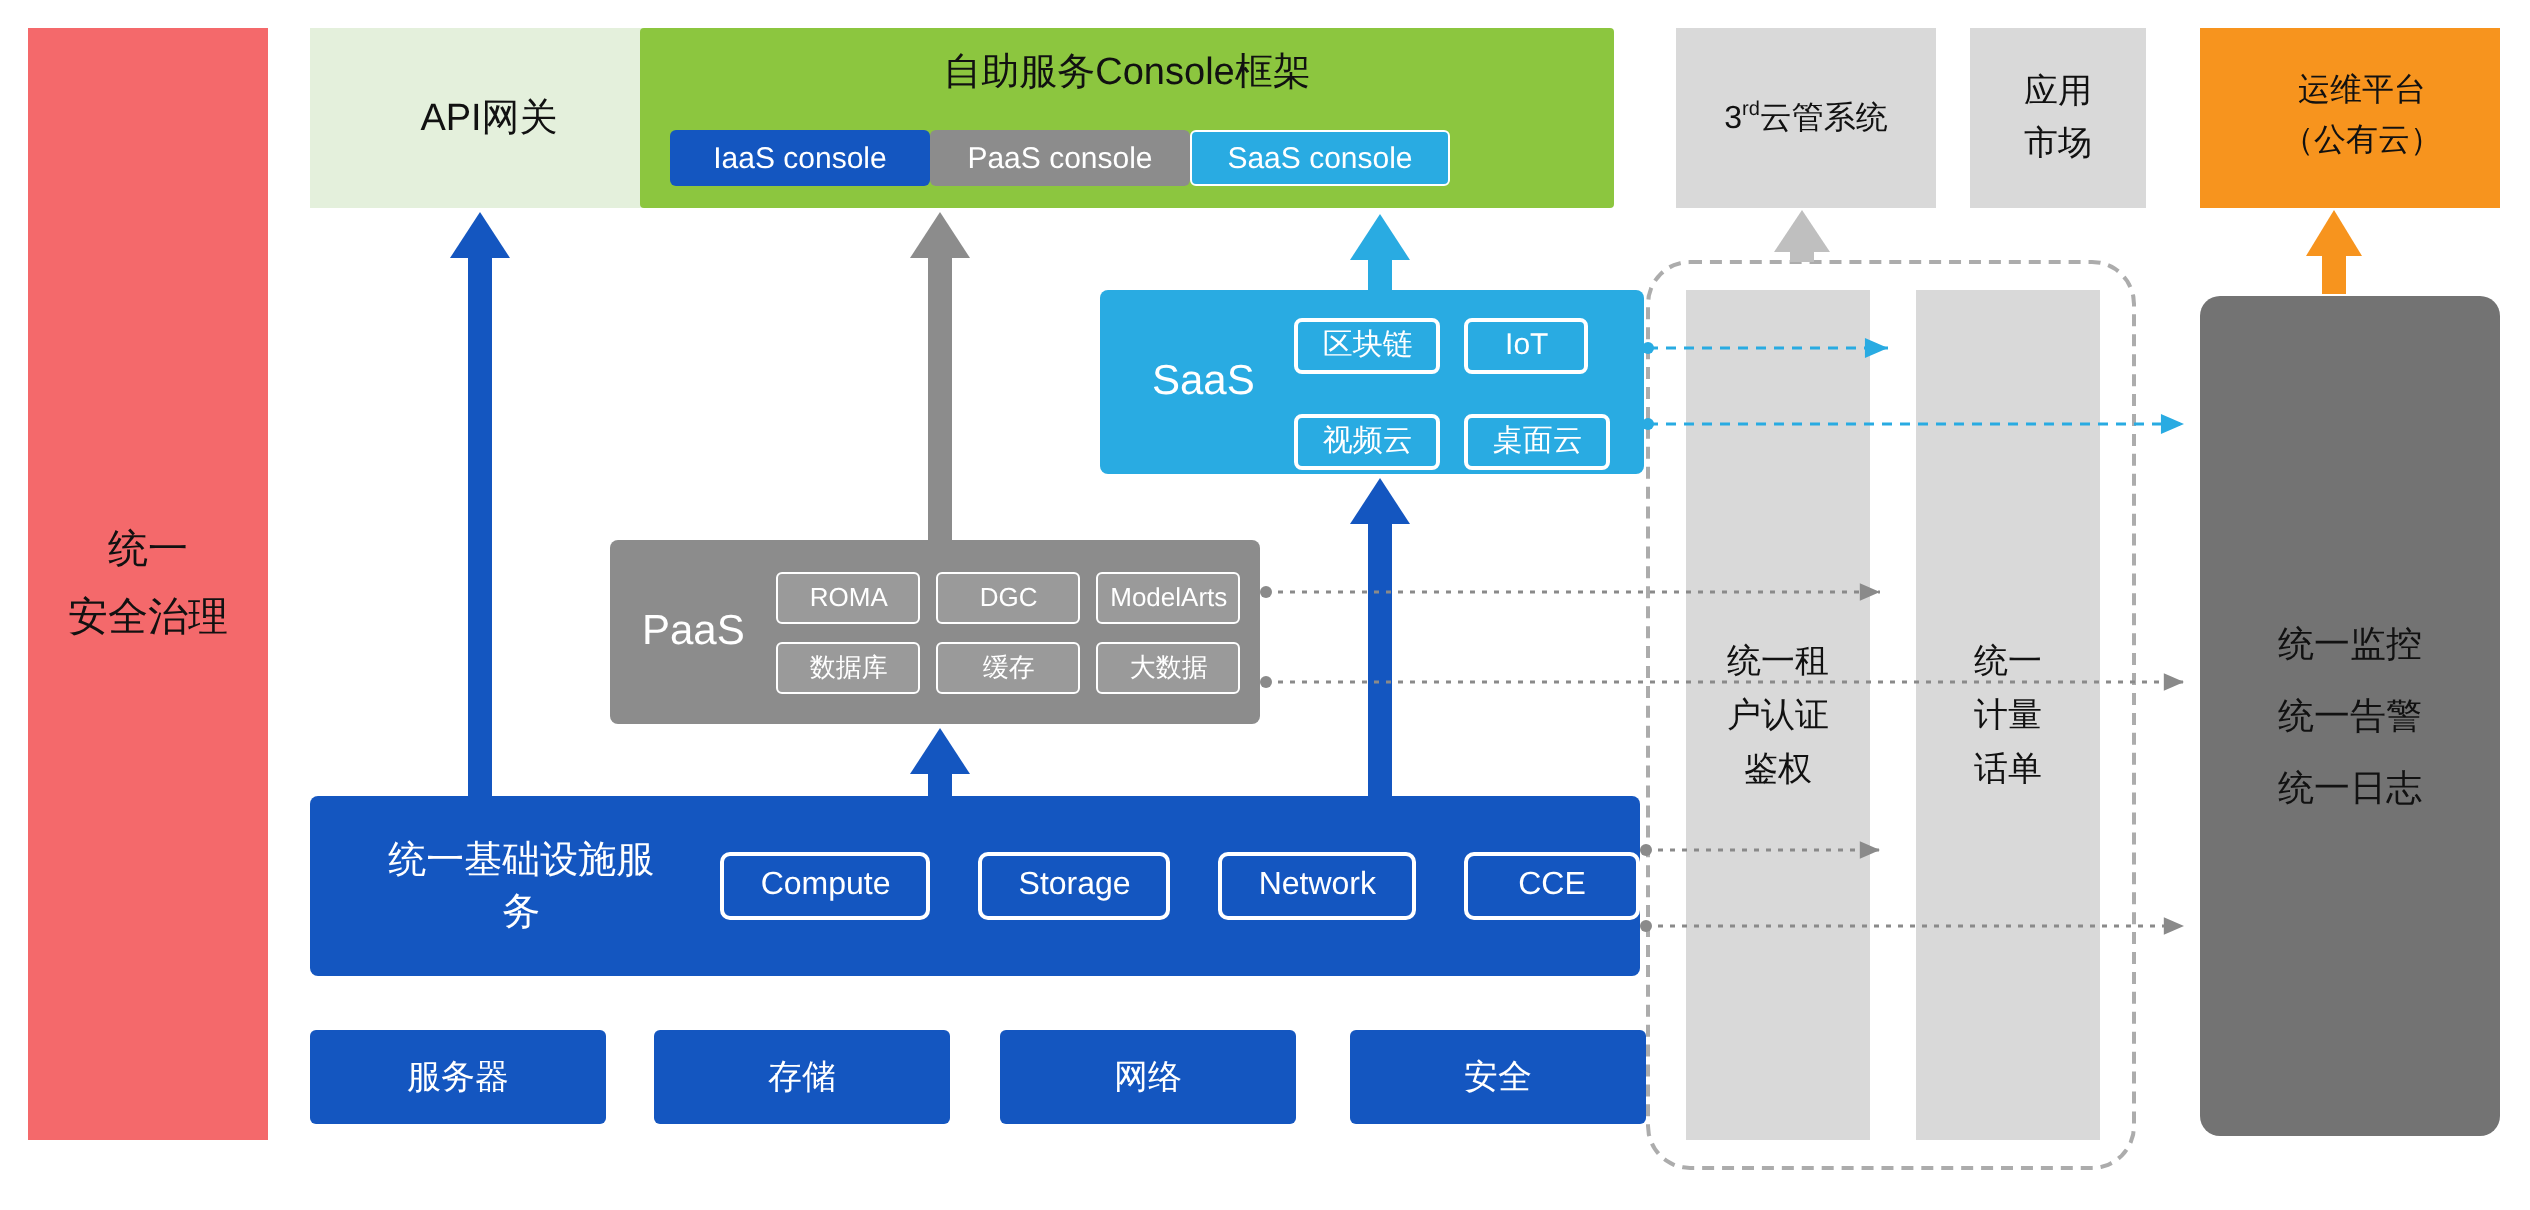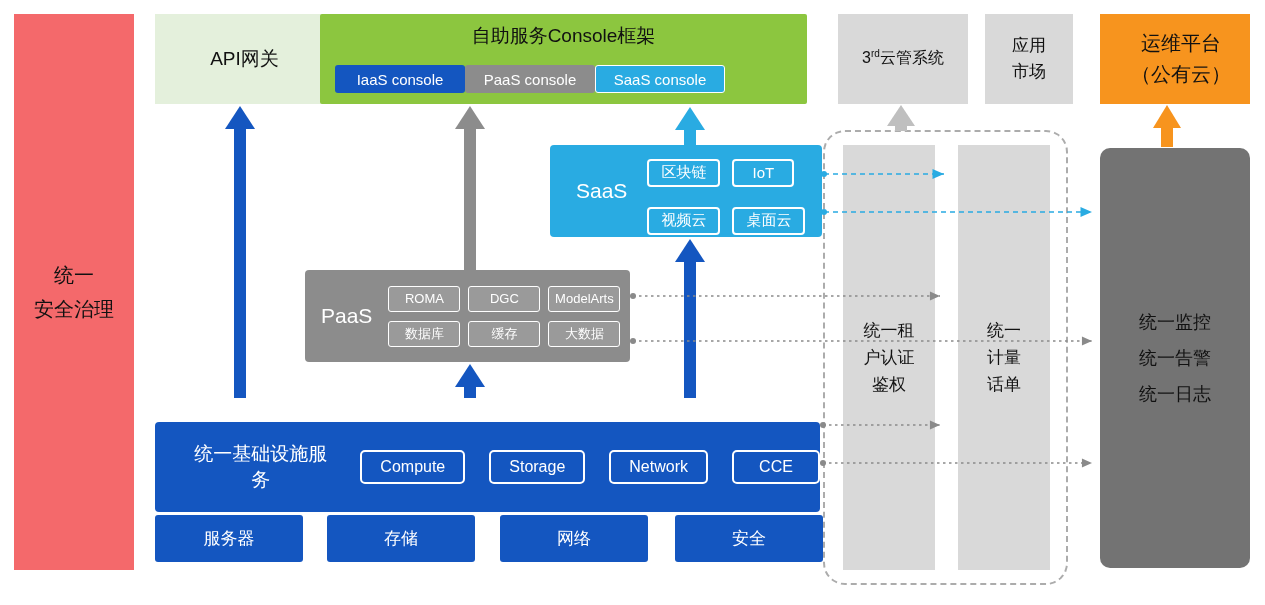--- a/index.html
+++ b/index.html
@@ -16,35 +16,35 @@
   .box-console { background:#8CC63F; flex-direction:column; justify-content:flex-start; padding:9px 15px 11px; border-radius:2px; }
   .console-title { color:#111; font-size:19px; }
   .console-row { display:flex; justify-content:flex-start; width:100%; margin-top:auto; }
   .console-chip { width:130px; height:28px; display:flex; align-items:center; justify-content:center; color:#fff; font-size:15px; border-radius:3px; }
   .chip-iaas { background:#1456C0; }
   .chip-paas { background:#8C8C8C; }
   .chip-saas { background:#29ABE2; border:1px solid #ffffff; }
 
   .box-3rd { background:#D9D9D9; color:#111; font-size:16px; }
   .box-market { background:#D9D9D9; color:#111; font-size:17px; line-height:1.55; }
-  .box-ops { background:#F7941E; color:#111; font-size:20px; line-height:1.55;padding-left:12px; }
+  .box-ops { background:#F7941E; color:#111; font-size:16px; line-height:1.55;padding-left:12px; }
 
   .box-saas { background:#29ABE2; border-radius:4px; justify-content:flex-start; padding-left:26px; gap:20px; }
   .saas-label { color:#fff; font-size:21px; }
   .chip-grid { display:flex; flex-direction:column; gap:9px; }
   .chip-row { display:flex; gap:12px;margin-top:11px; }
   .saas-chip { border:2px solid #fff; border-radius:4px; color:#fff; font-size:15px; height:28px; min-width:62px; padding:0 12px; display:inline-flex; align-items:center; justify-content:center; }
 
   .box-paas { background:#8C8C8C; border-radius:4px; justify-content:flex-start; padding-left:16px; gap:16px; }
   .paas-label { color:#fff; font-size:21px; }
   .paas-chip { border:1.5px solid #fff; border-radius:3px; background:#9A9A9A; color:#fff; font-size:13px; height:26px; min-width:72px; padding:0 0; display:inline-flex; align-items:center; justify-content:center; }
   .chip-row-sm { display:flex; gap:8px; }
   .chip-grid-sm { display:flex; flex-direction:column; gap:9px; }
 
-  .box-infra { background:#1456C0; border-radius:4px; justify-content:space-between; padding-left:30px; gap:24px;margin-top:24px; }
+  .box-infra { background:#1456C0; border-radius:4px; justify-content:space-between; padding-left:30px; gap:24px; }
   .infra-label { color:#fff; font-size:19px; }
   .infra-row { display:flex; gap:24px; }
   .infra-chip { border:2px solid #fff; border-radius:5px; color:#fff; font-size:16px; height:34px; min-width:88px; padding:0 18px; display:inline-flex; align-items:center; justify-content:center; }
 
   .hw-box { background:#1456C0; color:#fff; font-size:17px; border-radius:3px; }
 
   .dashed-frame { position:absolute; border:2px dashed #ACACAC; border-radius:22px; background:transparent; }
   .vbar { background:#D9D9D9; color:#111; font-size:17px; line-height:1.6; }
   .box-monitor { background:#737373; color:#111; font-size:18px; line-height:2.0;border-radius:10px; }
 

